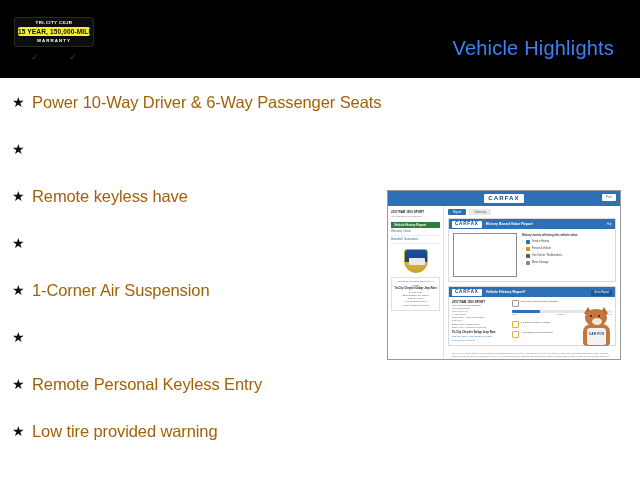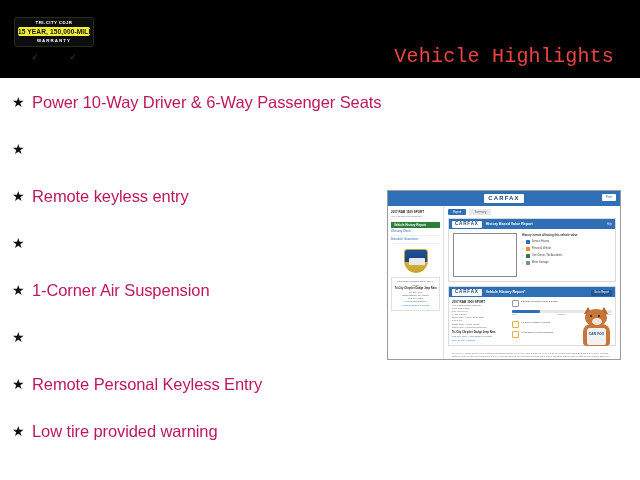--- a/index.html
+++ b/index.html
@@ -20,27 +20,26 @@
     position: absolute;
     left: 0; top: 0;
     width: 640px;
     height: 78px;
     background: #000000;
     overflow: hidden;
   }
   .header-title {
     position: absolute;
     right: 26px;
-    top: 46px;
-    color: #ef4444;
+    top: 37px;
+    color: #3b82f6;
     font-size: 20px;
     line-height: 22px;
     letter-spacing: 0.2px;
     white-space: nowrap;
-    font-family: Liberation Mono, monospace;
   }
 
   
   .badge {
     position: absolute;
     left: 14px;
     top: 17px;
     width: 80px;
     background: #0d0d0d;
     border: 1px solid #2a2a1a;
@@ -119,21 +118,21 @@
     font-size: 14px;
     line-height: 22px;
     color: #101010;
     text-align: left;
     padding-left: 2px;
     box-sizing: border-box;
   }
   .hl-label {
     font-size: 16.5px;
     line-height: 22px;
-    color: #be185d;
+    color: #a16207;
     letter-spacing: -0.1px;
   }
 
   
   .carfax-shot {
     position: absolute;
     left: 387px;
     top: 112px;
     width: 234px;
     height: 170px;
@@ -526,21 +525,21 @@
   <ul class="highlights">
     <li class="hl-item">
       <span class="hl-bullet">★</span>
       <span class="hl-label">Power 10-Way Driver &amp; 6-Way Passenger Seats</span>
     </li>
     <li class="hl-item">
       <span class="hl-bullet">★</span>
     </li>
     <li class="hl-item">
       <span class="hl-bullet">★</span>
-      <span class="hl-label">Remote keyless entry</span>
+      <span class="hl-label">Remote keyless have</span>
     </li>
     <li class="hl-item">
       <span class="hl-bullet">★</span>
     </li>
     <li class="hl-item">
       <span class="hl-bullet">★</span>
       <span class="hl-label">1-Corner Air Suspension</span>
     </li>
     <li class="hl-item">
       <span class="hl-bullet">★</span>

